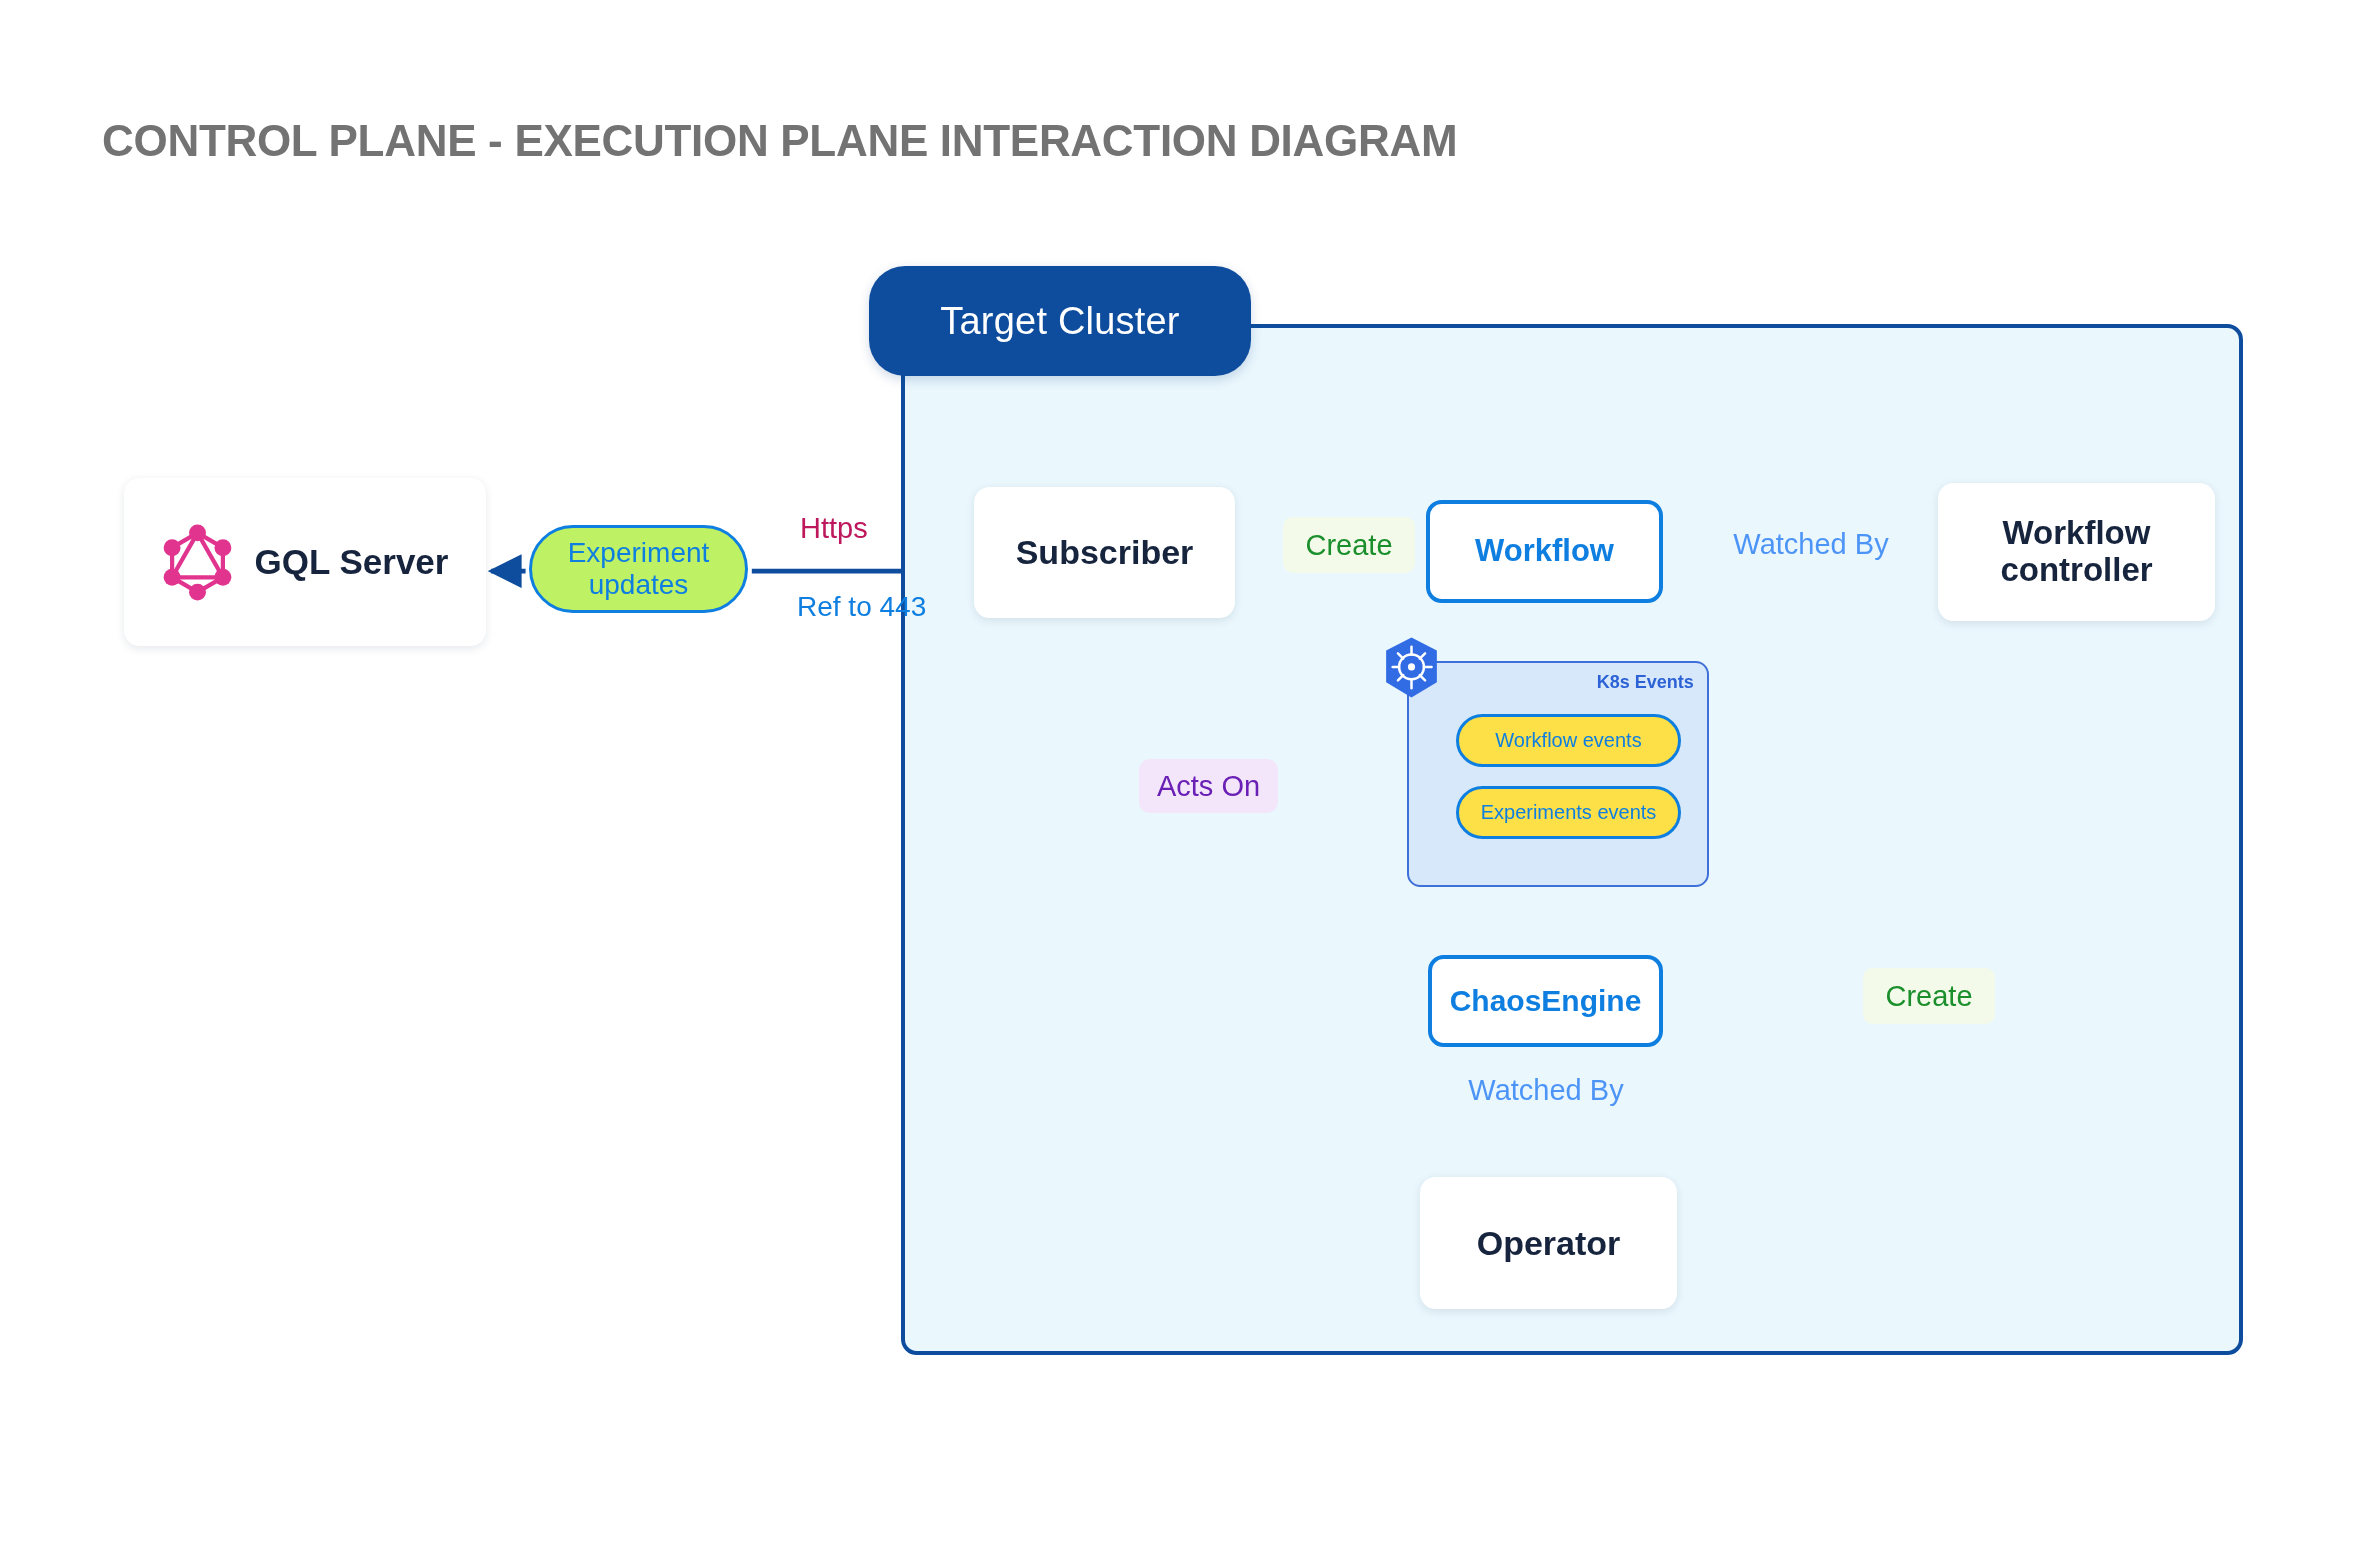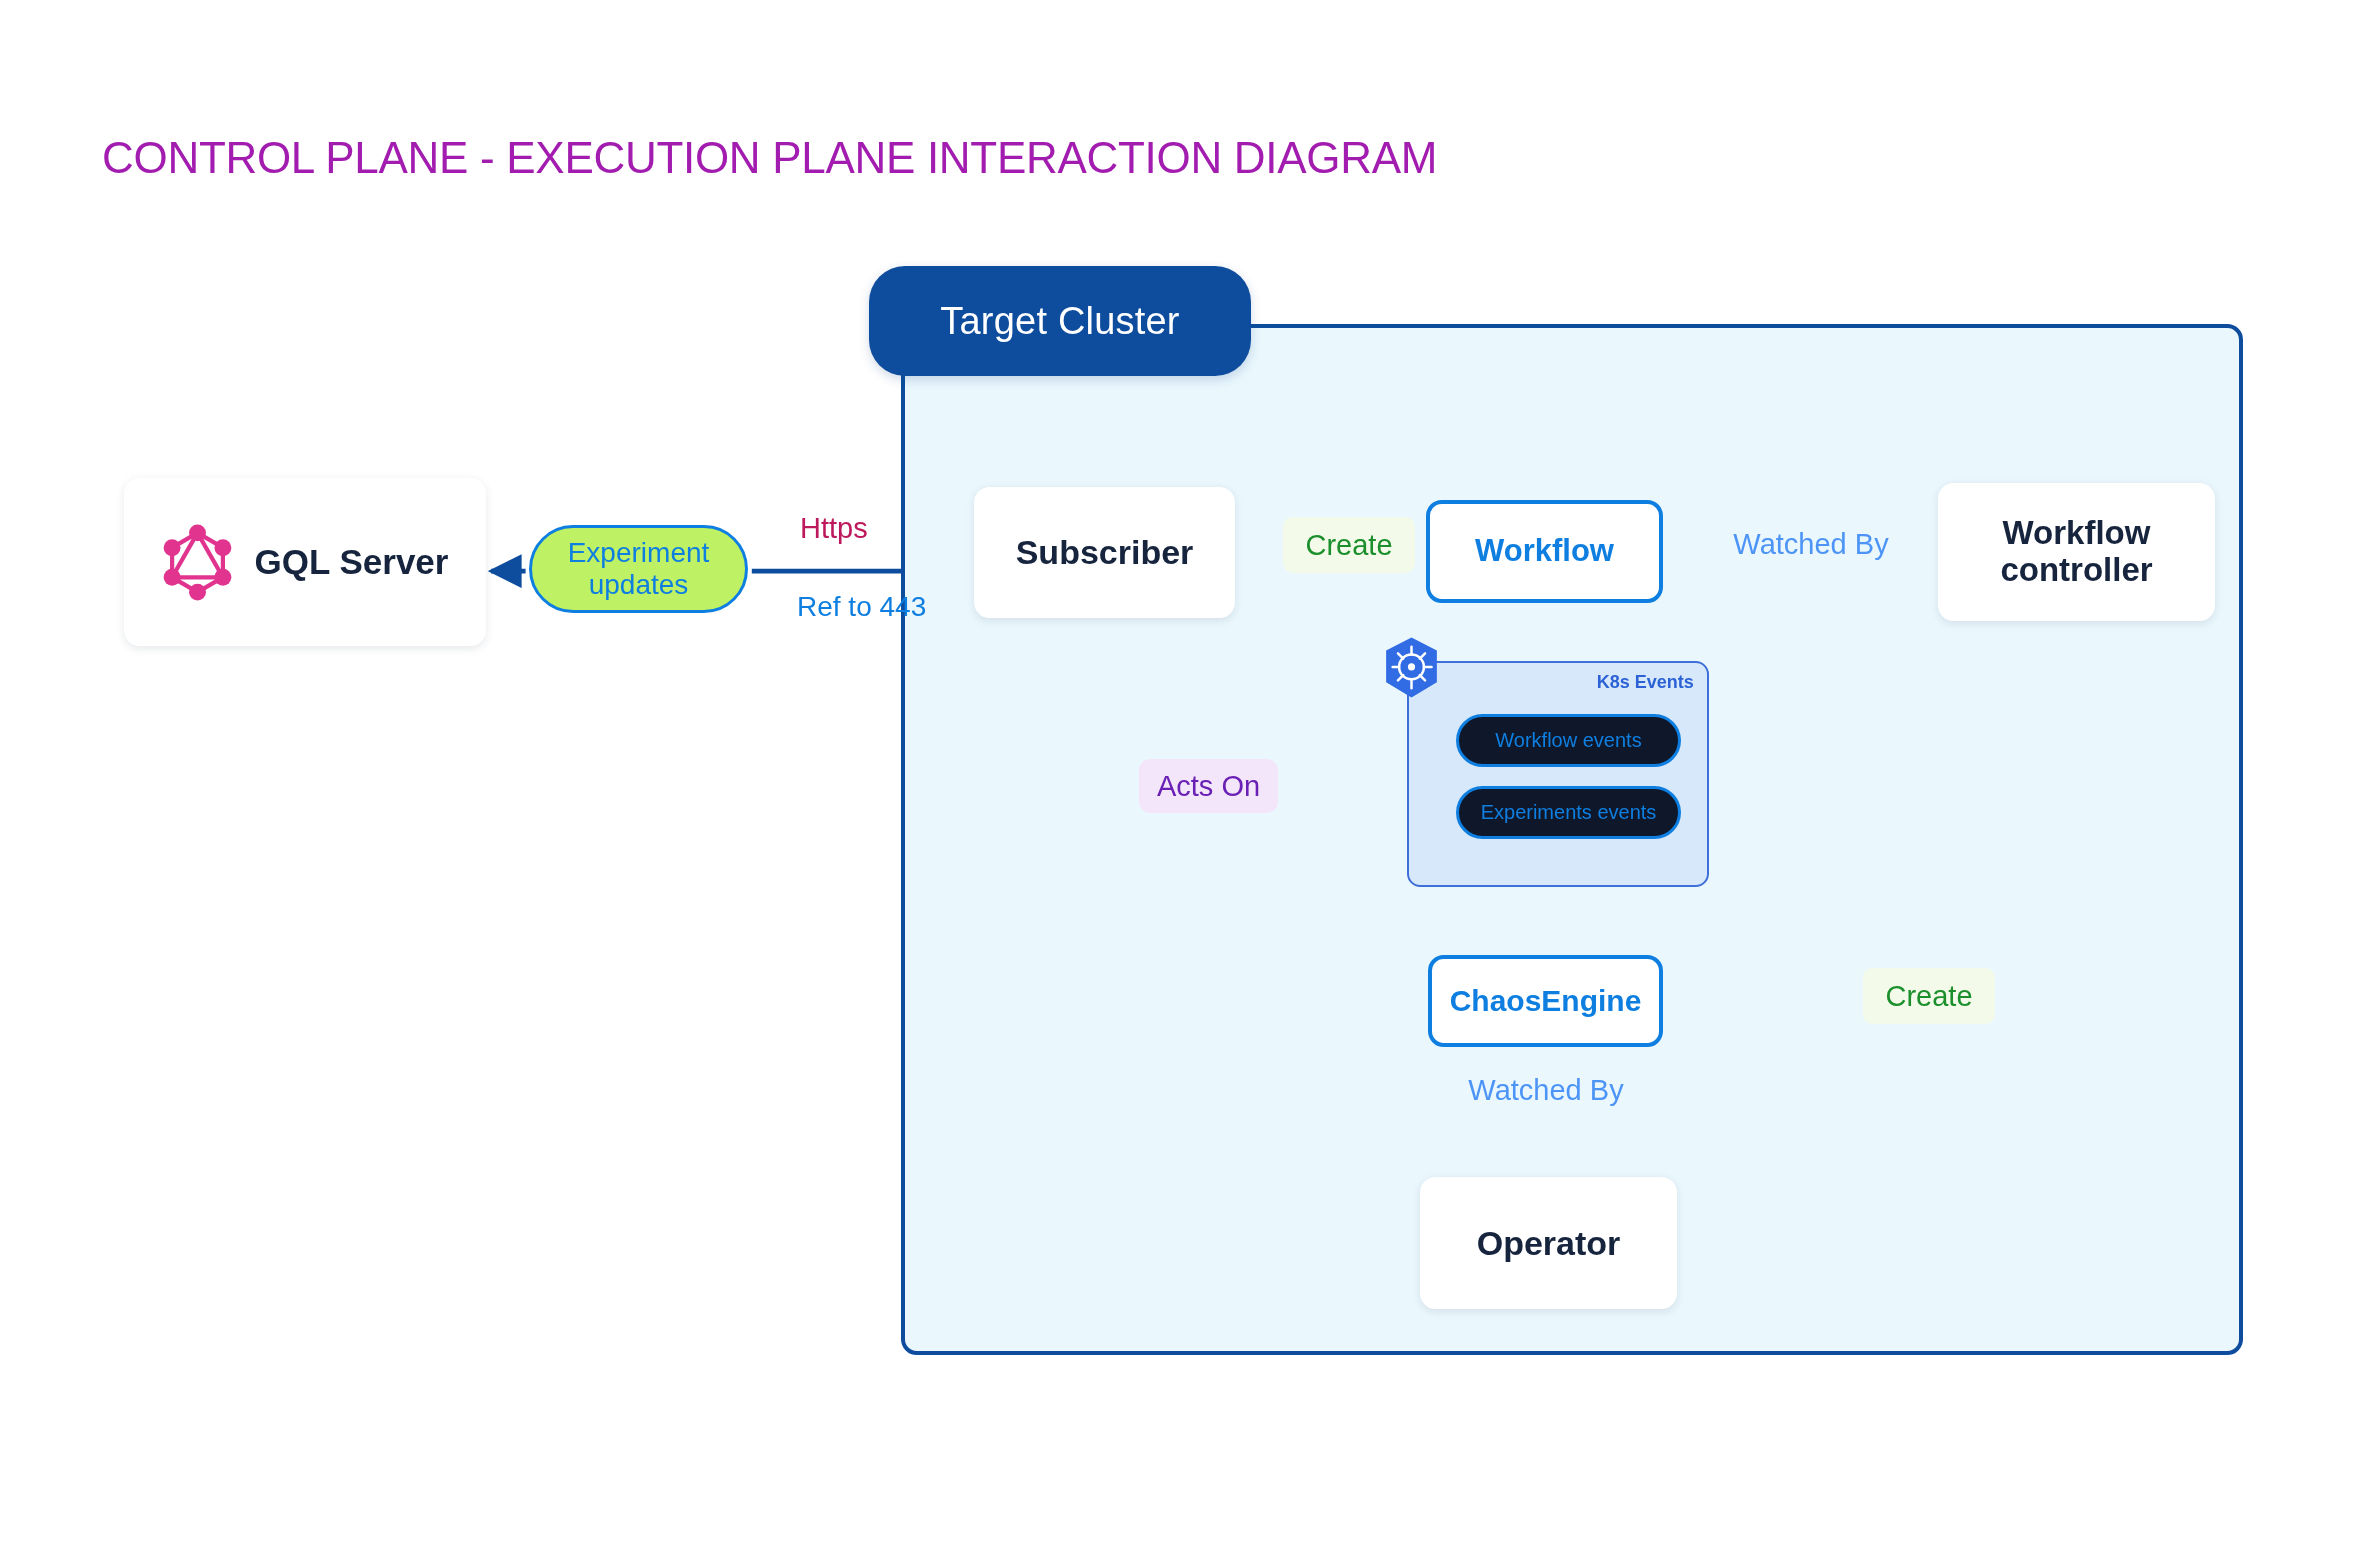--- a/index.html
+++ b/index.html
@@ -3,22 +3,22 @@
 <meta charset="utf-8">
 <style>
   html,body{margin:0;padding:0;background:#ffffff;}
   body{width:2377px;height:1542px;position:relative;overflow:hidden;
        font-family:"Liberation Sans",sans-serif;}
 
   #canvas{position:absolute;left:0;top:0;width:2377px;height:1542px;}
 
   
   #page-title{
-    position:absolute;left:102px;top:133px;
-    font-size:44px;font-weight:normal;color:#a21caf;
+    position:absolute;left:102px;top:116px;
+    font-size:44px;font-weight:bold;color:#737373;
     letter-spacing:-0.3px;white-space:nowrap;
   }
 
   
   #edges{position:absolute;left:0;top:0;width:2377px;height:1542px;}
 
   
   #cluster-box{
     position:absolute;left:901px;top:324px;width:1342px;height:1031px;
     background:#eaf7fd;border:4.2px solid #0e4d9d;border-radius:15.7px;
@@ -58,21 +58,21 @@
   #k8s-group{
     position:absolute;left:1407px;top:661px;width:302px;height:226px;
     background:#d7e8fa;border:2.4px solid #3f6fd8;border-radius:13.3px;
     box-sizing:border-box;
   }
   #k8s-label{
     position:absolute;right:13.3px;top:8.5px;font-size:18px;font-weight:bold;
     color:#2c62d6;white-space:nowrap;
   }
   .k8s-pill{
-    position:absolute;left:47px;width:225px;height:53px;background:#0f172a;
+    position:absolute;left:47px;width:225px;height:53px;background:#fde047;
     border:3.6px solid #0e7fe0;border-radius:28px;box-sizing:border-box;
     display:flex;align-items:center;justify-content:center;
     color:#0e7fe0;font-size:20px;font-weight:normal;white-space:nowrap;
   }
   #k8s-pill-workflow{top:51px;}
   #k8s-pill-experiments{top:123px;}
   #k8s-logo{position:absolute;left:-27px;top:-27px;width:59px;height:63px;}
 
   
   .edge-label{

